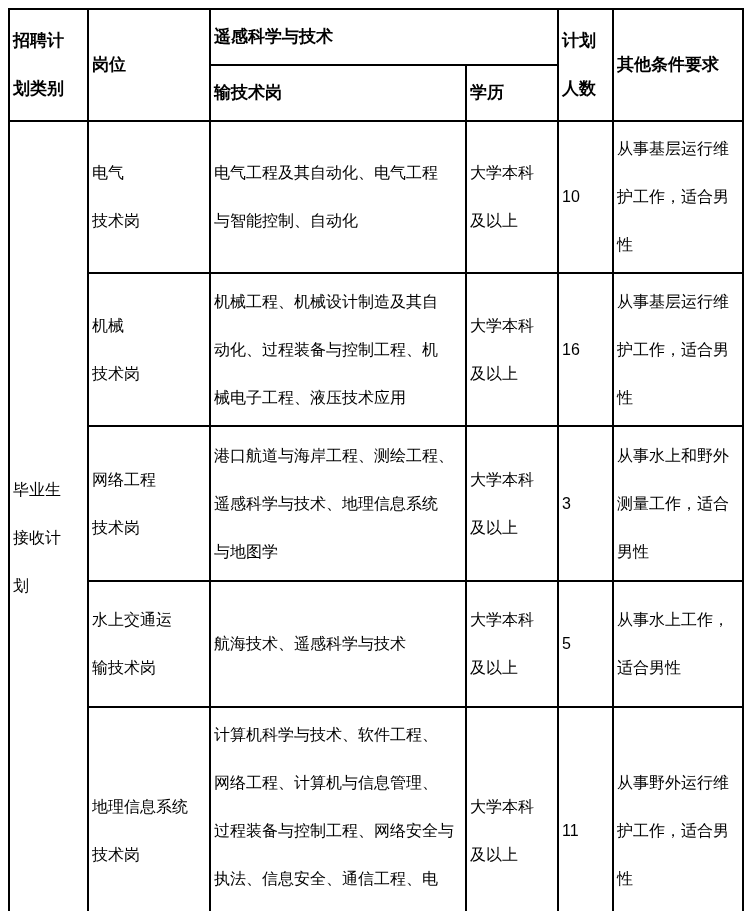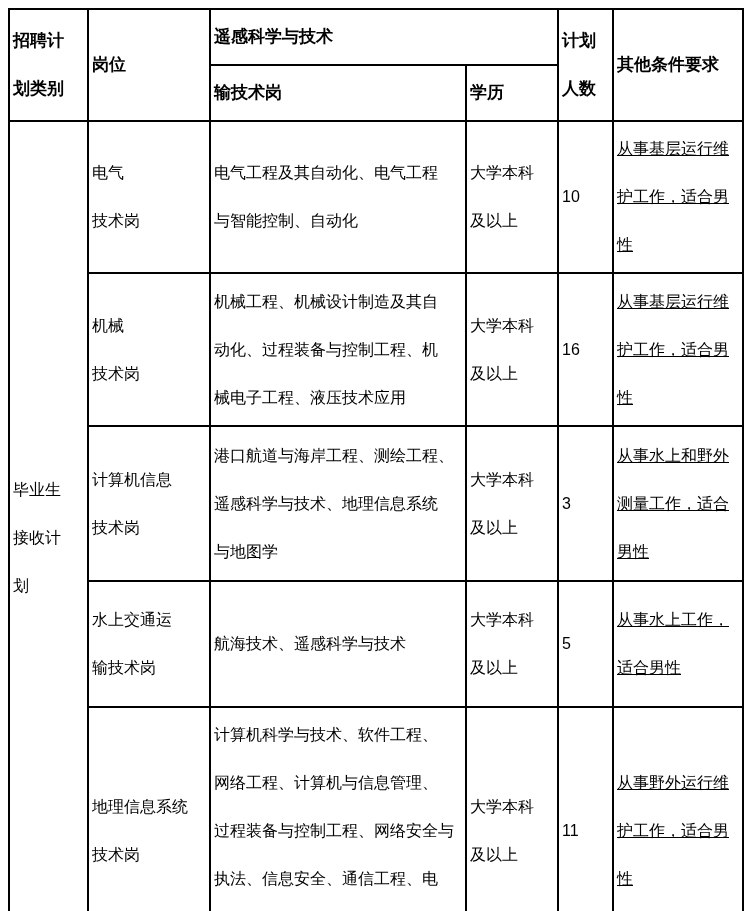--- a/index.html
+++ b/index.html
@@ -35,21 +35,20 @@
     margin-left: 12px;
   }
   table.recruit th {
     font-size: 17px;
     font-weight: bold;
   }
   td.other-cell {
     text-align: left;
     padding-left: 5px;
     padding-right: 2px;
-    text-decoration: underline;
   }
   col.c-category { width: 79px; }
   col.c-position { width: 122px; }
   col.c-major    { width: 256px; }
   col.c-edu      { width: 92px;  }
   col.c-count    { width: 55px;  }
   col.c-other    { width: 130px; }
   tr.hrow-1 { height: 49px; }
   tr.hrow-2 { height: 48px; }
   tr.row-1  { height: 150px; }
@@ -111,21 +110,21 @@
 械电子工程、液压技术应用</td>
       <td>大学本科
 及以上</td>
       <td>16</td>
       <td class="other-cell">从事基层运行维
 护工作，适合男
 性</td>
     </tr>
 
     <tr class="row-3">
-      <td>计算机信息
+      <td>网络工程
 技术岗</td>
       <td>港口航道与海岸工程、测绘工程、
 遥感科学与技术、地理信息系统
 与地图学</td>
       <td>大学本科
 及以上</td>
       <td>3</td>
       <td class="other-cell">从事水上和野外
 测量工作，适合
 男性</td>

